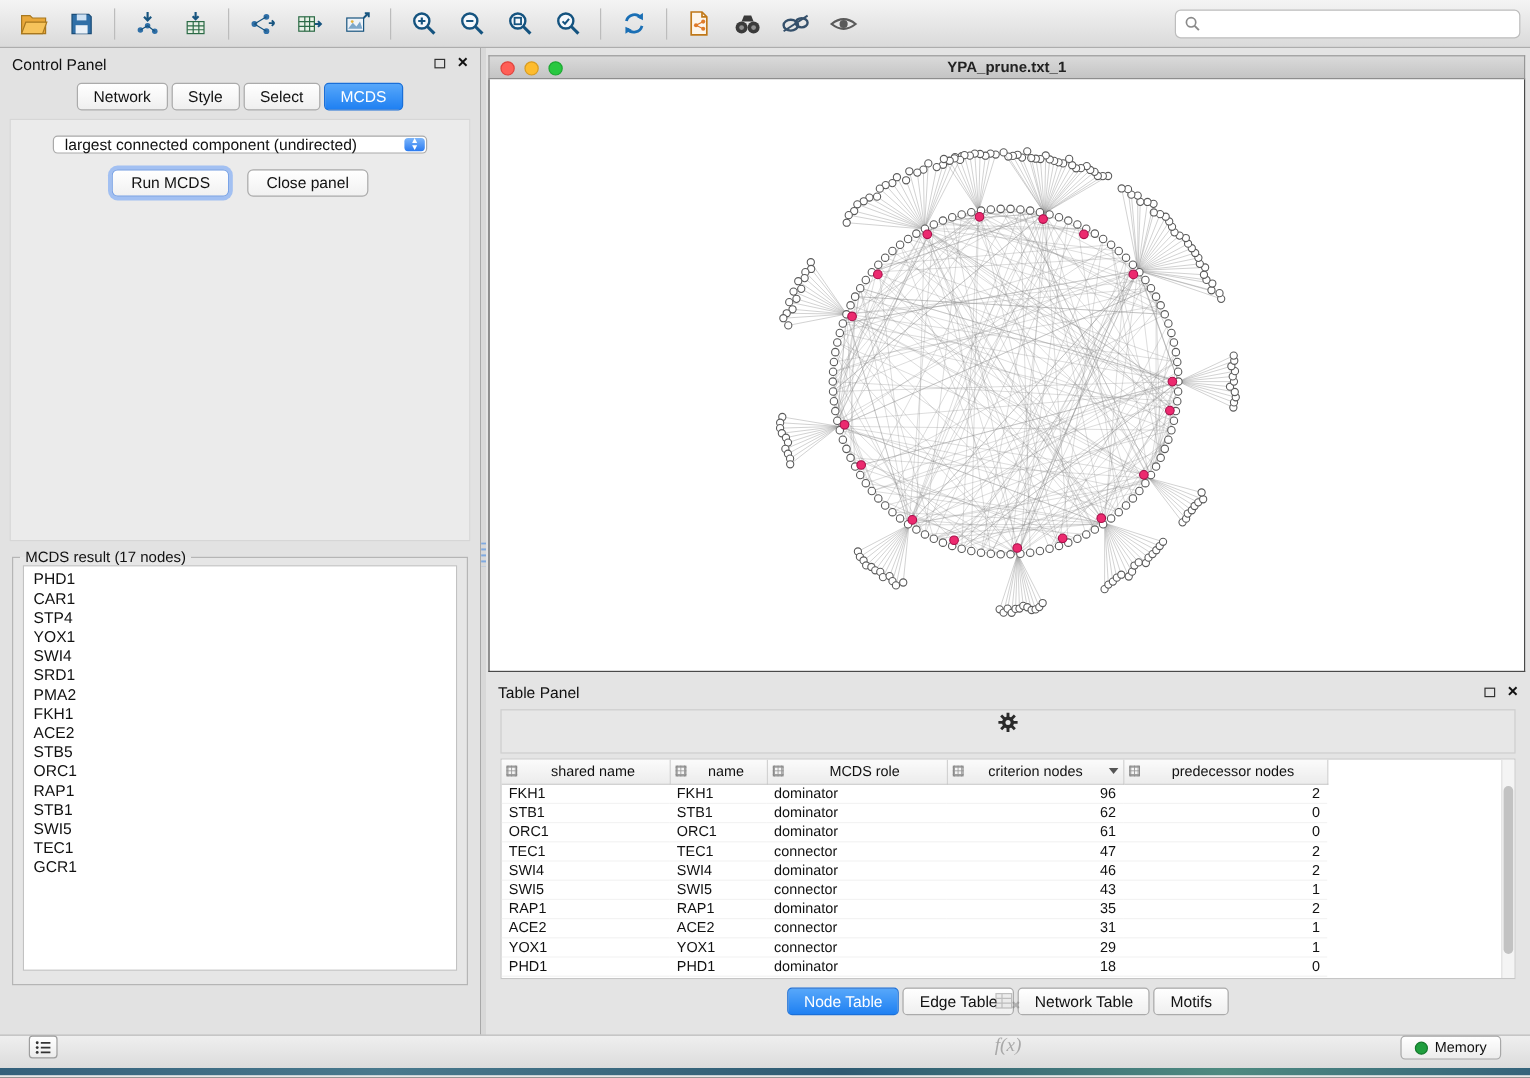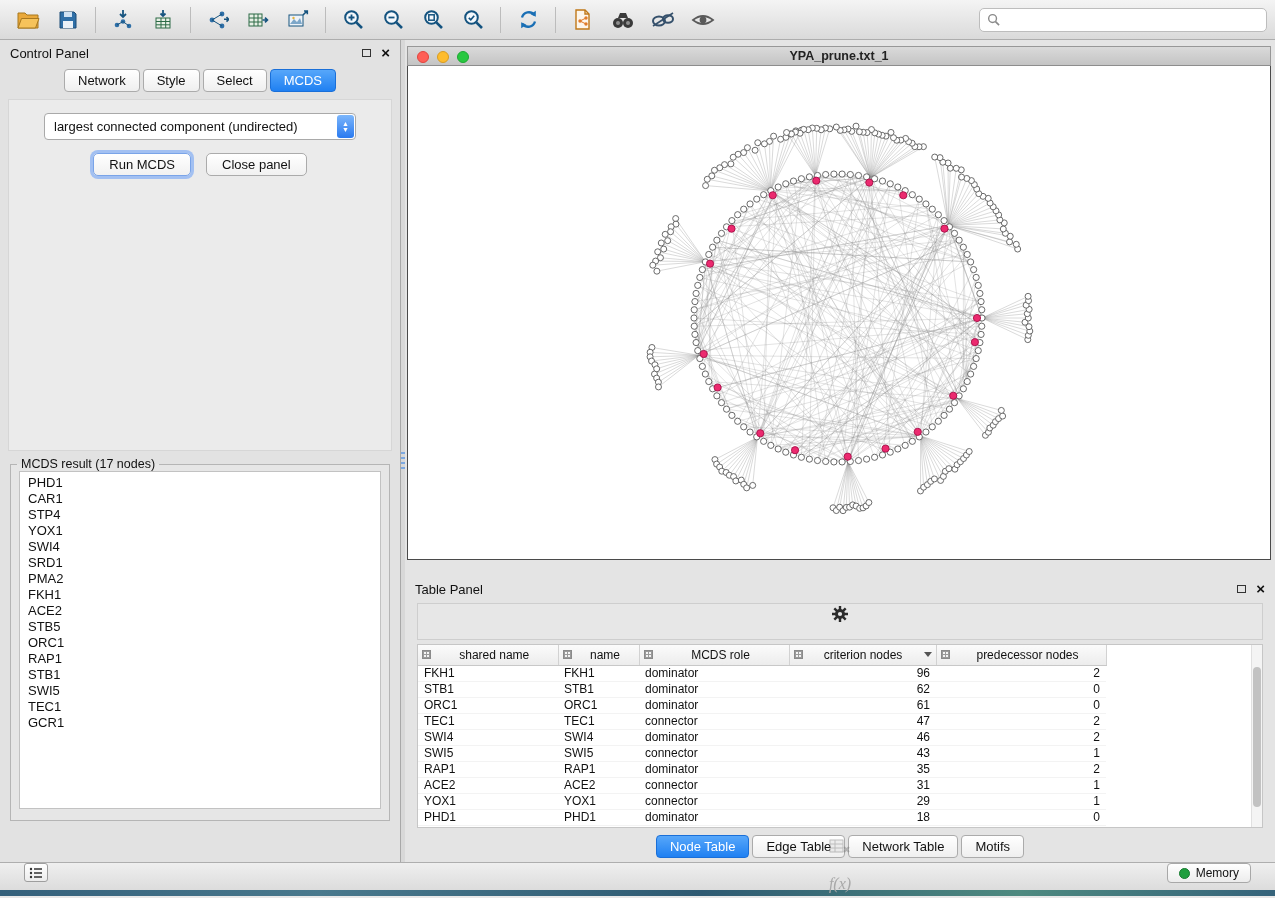--- a/index.html
+++ b/index.html
@@ -28,21 +28,21 @@
   .float-glyph { width:9px; height:8px; border:1.5px solid #333; display:inline-block; }
   .close-glyph { font-size:15px; font-weight:bold; color:#111; line-height:10px; }
 
   
   .cp-tabs { display:flex; justify-content:center; gap:3px; margin-top:3px; }
   .cp-tab { font-size:13px; padding:3px 13px; background:linear-gradient(#ffffff,#efefef);
             border:1px solid #ababab; border-radius:4px; color:#111; }
   .cp-tab.active { background:linear-gradient(#57a7fa,#1f80f2); border-color:#1a6fd8; color:#fff; }
   .cp-content { margin:7px 8px 0; height:352px; background:#ebebeb; border:1px solid #d6d6d6; text-align:center; }
   .opt-label { margin-top:22px; font-size:13px; color:#111; }
-  .dropdown { margin:13px auto 0; width:312px; height:27px; background:#fff; border:1px solid #a9a9a9;
+  .dropdown { margin:13px auto 0; width:312px; height:15px; background:#fff; border:1px solid #a9a9a9;
               border-radius:4px; display:flex; align-items:center; font-size:13px; padding-left:9px;
               position:relative; text-align:left; color:#111; }
   .dropdown .stepper { position:absolute; right:1px; top:1px; bottom:1px; width:17px; border-radius:3px;
               background:linear-gradient(#7cb6fb,#2a7af0); color:#fff; display:flex; flex-direction:column;
               align-items:center; justify-content:center; font-size:7px; line-height:6px; }
   .btn-row { margin-top:13px; display:flex; justify-content:center; gap:15px; }
   .mac-btn { font-size:13px; padding:3px 15px; background:linear-gradient(#ffffff,#f1f1f1);
              border:1px solid #ababab; border-radius:5px; color:#111; font-family:"Liberation Sans",sans-serif; }
   .mac-btn.focus-ring { box-shadow:0 0 0 3px rgba(90,150,250,.5); border-color:#7aa4e8; }
 
@@ -57,21 +57,21 @@
                   border-bottom:1px solid #8d8d8d; position:relative; display:flex; align-items:center; justify-content:center; }
   .net-title { font-size:12.5px; font-weight:bold; color:#222; }
   .tl-group { position:absolute; left:9px; top:4px; display:flex; gap:8px; }
   .tl { width:12px; height:12px; border-radius:50%; }
   .tl.red { background:#ff5f57; border:1px solid #e0443e; }
   .tl.yellow { background:#febc2e; border:1px solid #d89c21; }
   .tl.green { background:#28c840; border:1px solid #1da832; }
   .net-canvas { height:494px; background:#fff; border:1px solid #4a4a4a; border-top:none; overflow:hidden; }
 
   
-  .table-panel { margin-top:16px; flex:1; display:flex; flex-direction:column; }
+  .table-panel { margin-top:4px; flex:1; display:flex; flex-direction:column; }
   .tp-toolbar { margin:1px 12px 0; height:37px; background:#e7e7e7; border:1px solid #cecece;
                 display:flex; align-items:center; gap:20px; padding:0 16px;flex-direction:column; }
   .tp-tool { display:flex; align-items:center; }
   .fx-label { font-family:"Liberation Serif",serif; font-style:italic; font-size:16px; color:#a8a8a8; }
   .table-wrap { margin:4px 12px 0; background:#fff; border:1px solid #c6c6c6; height:184px; position:relative; overflow:hidden; }
   table.node-table { border-collapse:collapse; table-layout:fixed; font-size:12px; color:#111; }
   table.node-table th { height:20px; background:linear-gradient(#fbfbfb,#ececec); border-right:1px solid #d2d2d2;
                 border-bottom:1px solid #c8c8c8; font-weight:normal; padding:0 4px; }
   .th-inner { display:flex; align-items:center; gap:4px; }
   .th-label { flex:1; text-align:center; }

